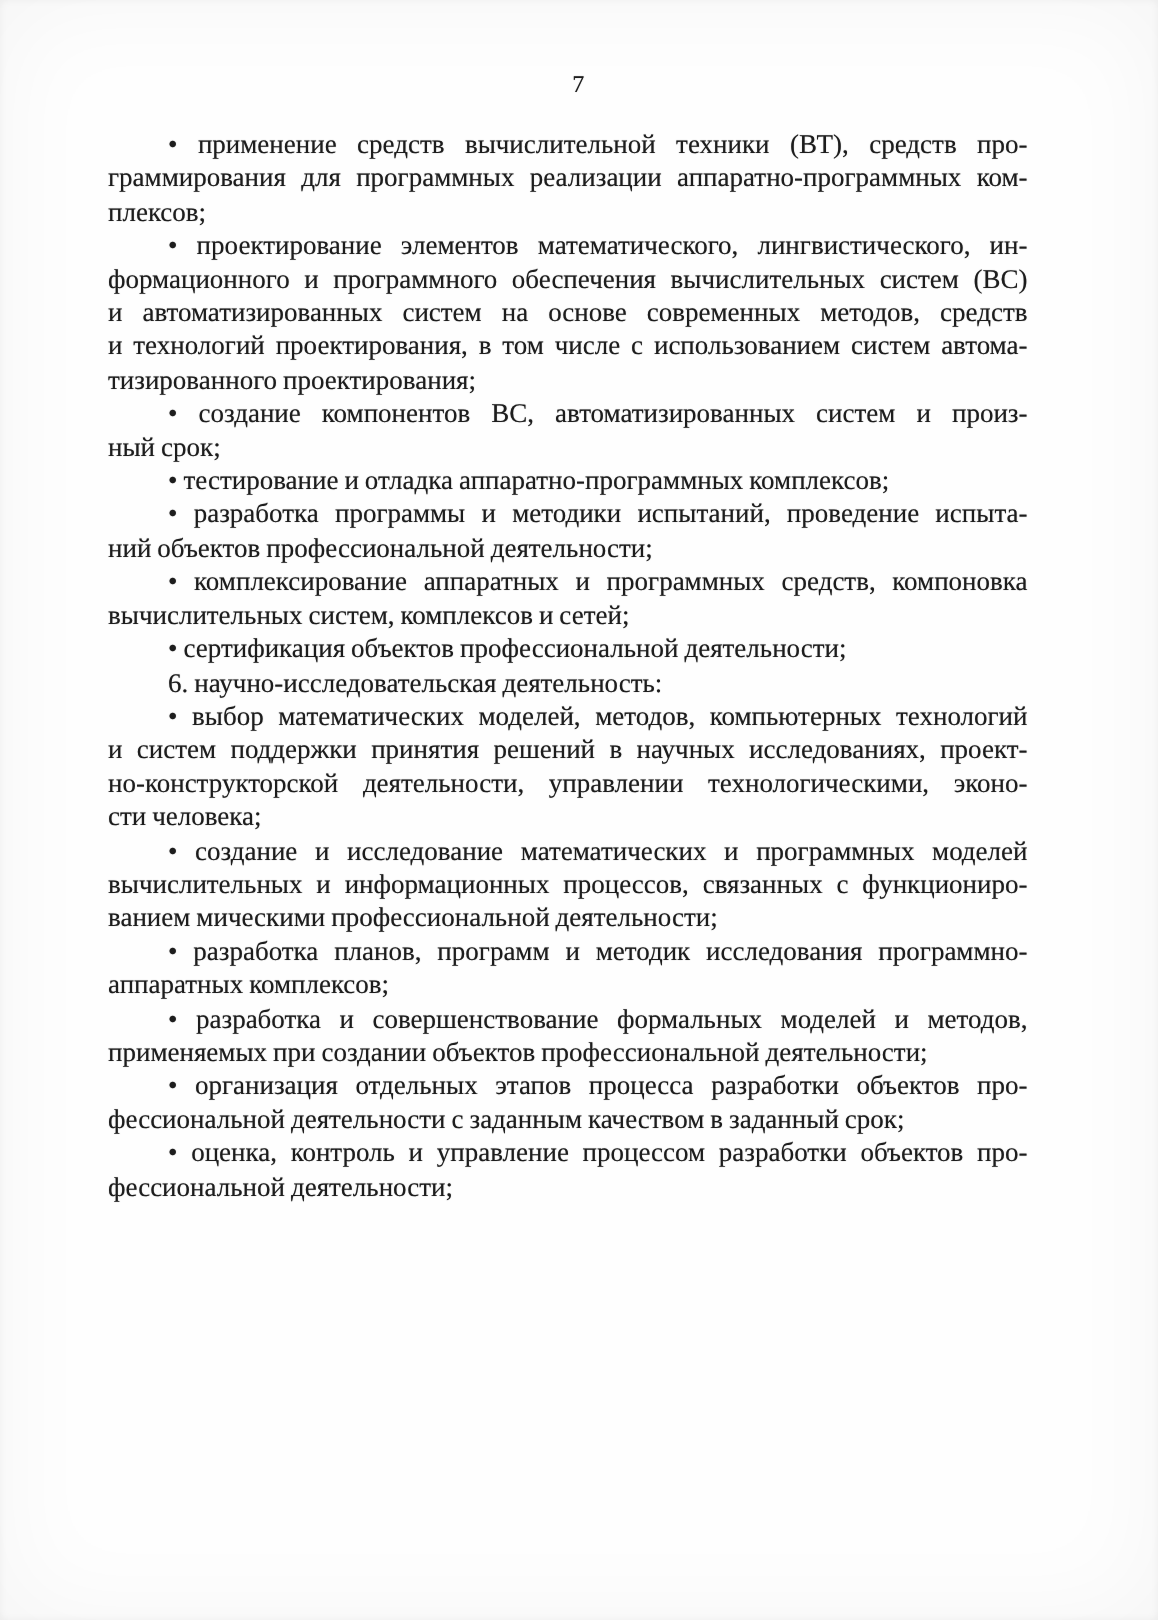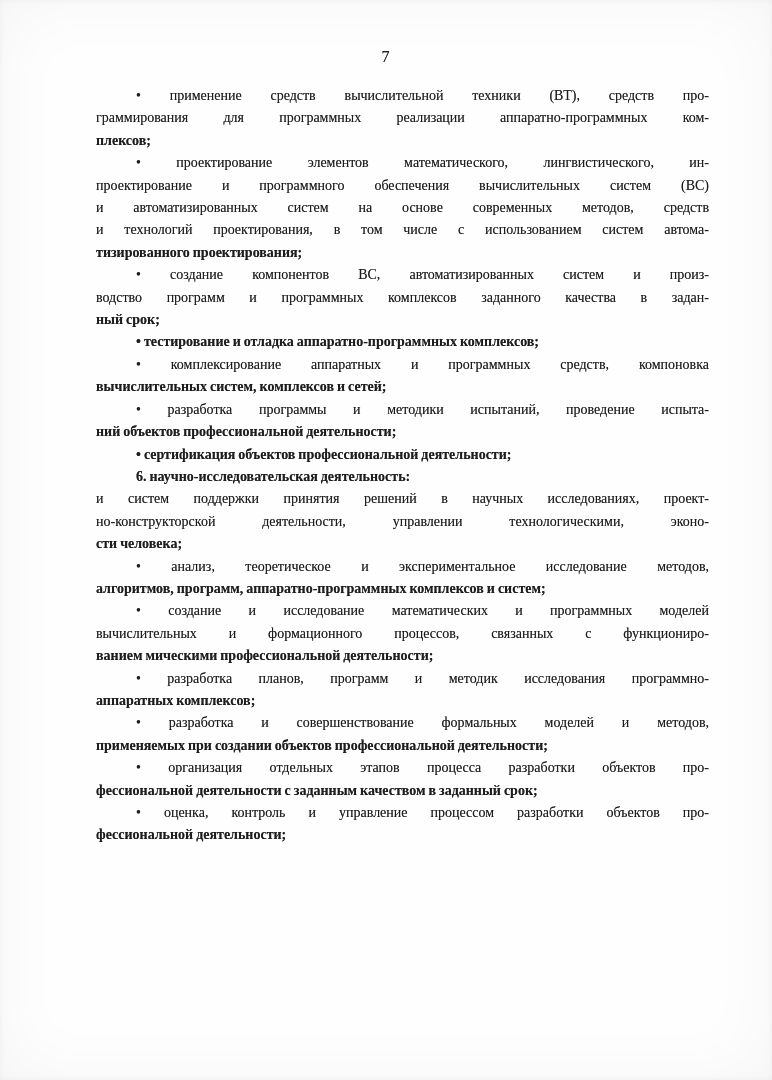--- a/index.html
+++ b/index.html
@@ -22,98 +22,93 @@
     top: 48px;
     left: 0;
     right: 0;
     text-align: center;
     font-size: 16px;
     letter-spacing: 1px;
     text-shadow: 0 0 0.6px rgba(30,30,30,0.6);
   }
   .text-block {
     position: absolute;
-    left: 96px;
+    left: 72px;
     top: 85px;
     width: 613px;
-    font-size: 14px;
+    font-size: 18px;
     line-height: 22.4px;
     word-spacing: -0.5px;
     text-shadow: 0 0 0.6px rgba(30,30,30,0.55);
   }
   .paragraph {
     margin: 0;
     padding: 0;
   }
   .line {
     text-align: justify;
     text-align-last: justify;
     text-justify: inter-word;
     white-space: normal;
   }
   .line.last {
     text-align-last: left;
-    font-weight: bold;
   }
   .line.first {
     text-indent: 40px;
   }
 </style>
 </head>
 <body>
 
 <div class="page" style="--ink: #1d1d1d; --page-bg: #fefefe;">
   <div class="page-number">7</div>
   <div class="text-block" id="text-block">
       <div class="paragraph">
         <div class="line first">• применение средств вычислительной техники (ВТ), средств про-</div>
         <div class="line">граммирования для программных реализации аппаратно-программных ком-</div>
         <div class="line last">плексов;</div>
       </div>
       <div class="paragraph">
         <div class="line first">• проектирование элементов математического, лингвистического, ин-</div>
-        <div class="line">проектирование и программного обеспечения вычислительных систем (ВС)</div>
+        <div class="line">формационного и программного обеспечения вычислительных систем (ВС)</div>
         <div class="line">и автоматизированных систем на основе современных методов, средств</div>
         <div class="line">и технологий проектирования, в том числе с использованием систем автома-</div>
         <div class="line last">тизированного проектирования;</div>
       </div>
       <div class="paragraph">
         <div class="line first">• создание компонентов ВС, автоматизированных систем и произ-</div>
-        <div class="line">водство программ и программных комплексов заданного качества в задан-</div>
         <div class="line last">ный срок;</div>
       </div>
       <div class="paragraph">
         <div class="line first last">• тестирование и отладка аппаратно-программных комплексов;</div>
       </div>
       <div class="paragraph">
+        <div class="line first">• разработка программы и методики испытаний, проведение испыта-</div>
+        <div class="line last">ний объектов профессиональной деятельности;</div>
+      </div>
+      <div class="paragraph">
         <div class="line first">• комплексирование аппаратных и программных средств, компоновка</div>
         <div class="line last">вычислительных систем, комплексов и сетей;</div>
-      </div>
-      <div class="paragraph">
-        <div class="line first">• разработка программы и методики испытаний, проведение испыта-</div>
-        <div class="line last">ний объектов профессиональной деятельности;</div>
       </div>
       <div class="paragraph">
         <div class="line first last">• сертификация объектов профессиональной деятельности;</div>
       </div>
       <div class="paragraph">
         <div class="line first last">6. научно-исследовательская деятельность:</div>
       </div>
       <div class="paragraph">
+        <div class="line first">• выбор математических моделей, методов, компьютерных технологий</div>
         <div class="line">и систем поддержки принятия решений в научных исследованиях, проект-</div>
         <div class="line">но-конструкторской деятельности, управлении технологическими, эконо-</div>
         <div class="line last">сти человека;</div>
       </div>
       <div class="paragraph">
-        <div class="line first">• анализ, теоретическое и экспериментальное исследование методов,</div>
-        <div class="line last">алгоритмов, программ, аппаратно-программных комплексов и систем;</div>
-      </div>
-      <div class="paragraph">
         <div class="line first">• создание и исследование математических и программных моделей</div>
-        <div class="line">вычислительных и формационного процессов, связанных с функциониро-</div>
+        <div class="line">вычислительных и информационных процессов, связанных с функциониро-</div>
         <div class="line last">ванием мическими профессиональной деятельности;</div>
       </div>
       <div class="paragraph">
         <div class="line first">• разработка планов, программ и методик исследования программно-</div>
         <div class="line last">аппаратных комплексов;</div>
       </div>
       <div class="paragraph">
         <div class="line first">• разработка и совершенствование формальных моделей и методов,</div>
         <div class="line last">применяемых при создании объектов профессиональной деятельности;</div>
       </div>

